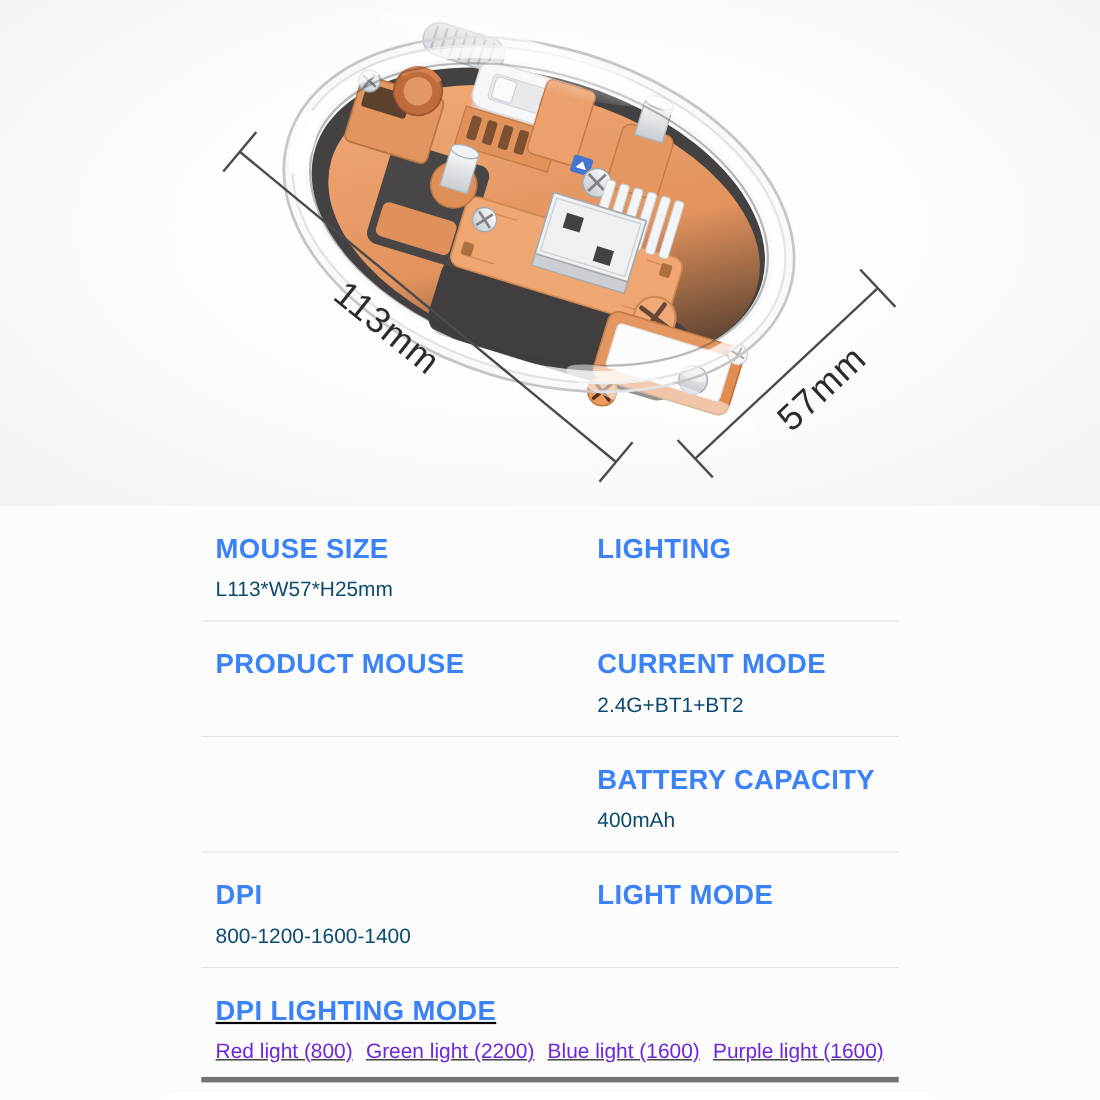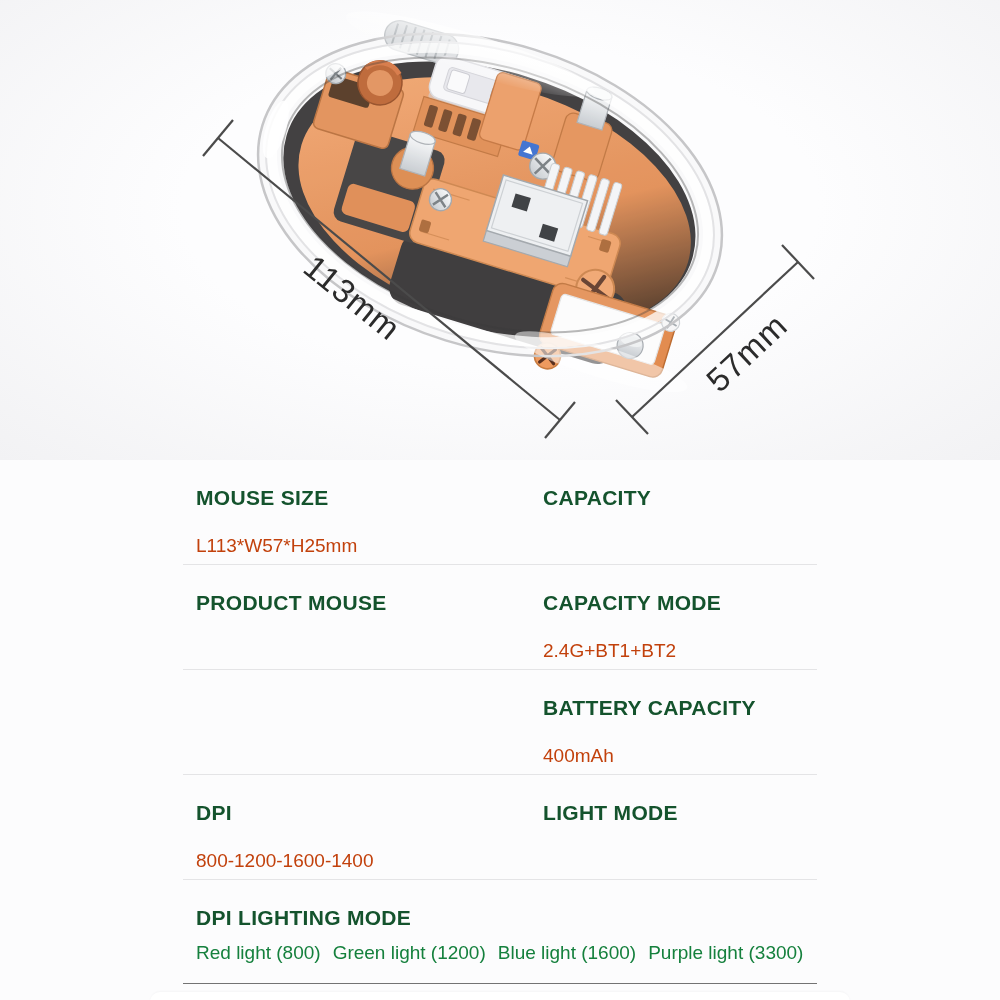--- a/index.html
+++ b/index.html
@@ -30,30 +30,30 @@
   .spec-section {
     position:absolute; left:0; top:460px; width:1000px; height:540px;
     background:#fcfcfd;
   }
   .spec-table { position:absolute; left:183px; right:183px; top:0; }
   .spec-row {
     display:grid; grid-template-columns:347px 1fr;
     height:105px; padding:27px 0 0 13px;
     border-bottom:1px solid #e4e4e6;
   }
-  .spec-row-full { height:104px; padding:27px 0 0 13px; border-bottom:1px solid #737373; }
+  .spec-row-full { height:104px; padding:27px 0 0 13px; border-bottom:5px solid #737373;text-decoration:underline; }
   .spec-label {
-    font-size:21px; font-weight:700; color:#14532d; letter-spacing:.3px;
+    font-size:25px; font-weight:700; color:#3b82f6; letter-spacing:.3px;
     line-height:1;
   }
   .spec-value {
-    font-size:19px; color:#c2410c; margin-top:28px; line-height:1;
+    font-size:19px; color:#0c4a6e; margin-top:15px; line-height:1;
   }
   .spec-value-items { display:flex; gap:12px; margin-top:15px; }
-  .spec-value-items span { font-size:19px; color:#15803d; line-height:1; }
+  .spec-value-items span { font-size:19px; color:#6d28d9; line-height:1; }
   .next-card {
     position:absolute; left:150px; right:150px; top:532px; height:10px;
     background:#ffffff; border-radius:14px 14px 0 0;
     box-shadow:0 -1px 2px rgba(0,0,0,0.03);
   }
 </style>
 </head>
 <body>
 
 <div class="stage">
@@ -222,30 +222,30 @@
 
   <div class="spec-section">
     <div class="spec-table">
 
       <div class="spec-row">
         <div>
           <div class="spec-label">MOUSE SIZE</div>
           <div class="spec-value">L113*W57*H25mm</div>
         </div>
         <div>
-          <div class="spec-label">CAPACITY</div>
+          <div class="spec-label">LIGHTING</div>
         </div>
       </div>
 
       <div class="spec-row">
         <div>
           <div class="spec-label">PRODUCT MOUSE</div>
         </div>
         <div>
-          <div class="spec-label">CAPACITY MODE</div>
+          <div class="spec-label">CURRENT MODE</div>
           <div class="spec-value">2.4G+BT1+BT2</div>
         </div>
       </div>
 
       <div class="spec-row">
         <div>
         </div>
         <div>
           <div class="spec-label">BATTERY CAPACITY</div>
           <div class="spec-value">400mAh</div>
@@ -259,23 +259,23 @@
         </div>
         <div>
           <div class="spec-label">LIGHT MODE</div>
         </div>
       </div>
 
       <div class="spec-row-full">
         <div class="spec-label">DPI LIGHTING MODE</div>
         <div class="spec-value-items">
           <span>Red light (800)</span>
-          <span>Green light (1200)</span>
+          <span>Green light (2200)</span>
           <span>Blue light (1600)</span>
-          <span>Purple light (3300)</span>
+          <span>Purple light (1600)</span>
         </div>
       </div>
 
     </div>
     <div class="next-card"></div>
   </div>
 
 </div>
 
 </body></html>

